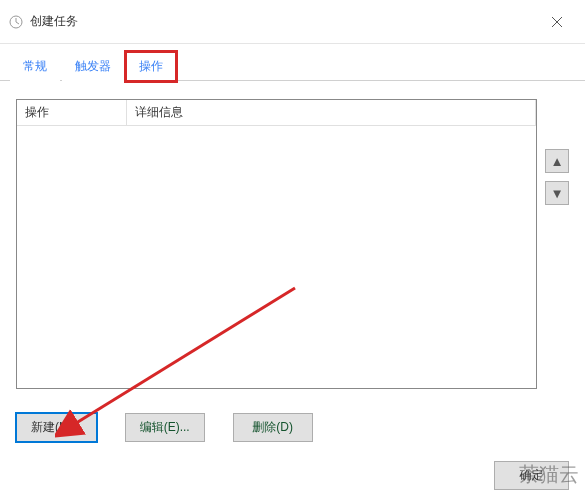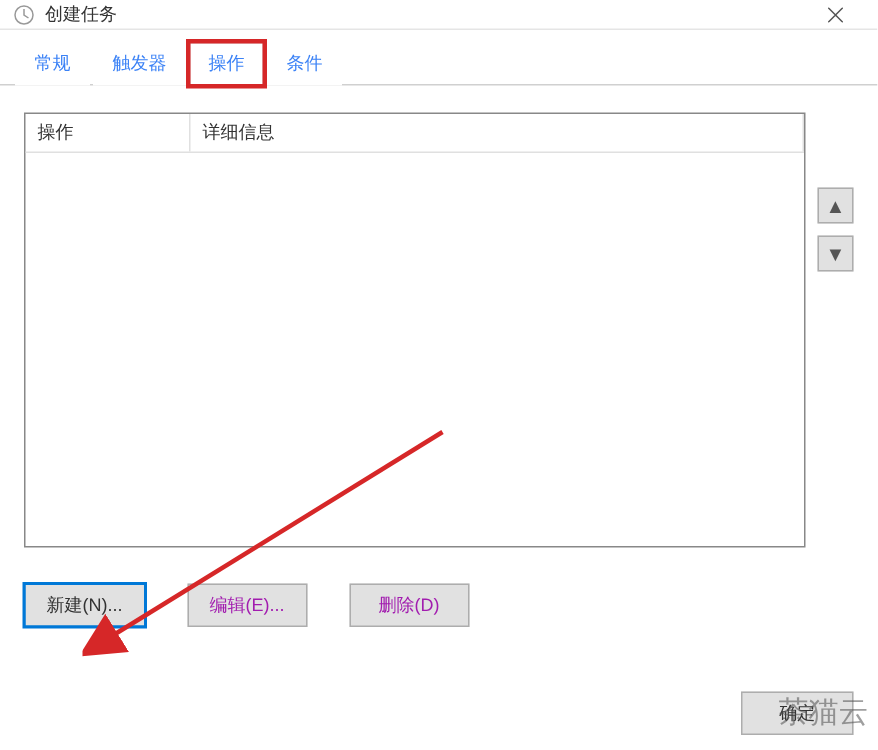--- a/index.html
+++ b/index.html
@@ -1,18 +1,18 @@
 <!DOCTYPE html>
 <html><head>
   <meta charset="utf-8">
   <style>
     * { box-sizing: border-box; margin: 0; padding: 0; }
     body { font-family: "Microsoft YaHei", "Segoe UI", sans-serif; font-size: 12px; background: #fff; width: 585px; height: 500px; position: relative; overflow: hidden; }
     
-    .titlebar { height: 20px; display: flex; align-items: center; padding: 0 8px; border-bottom: 1px solid #e5e5e5; background: #fff; }
+    .titlebar { height: 44px; display: flex; align-items: center; padding: 0 8px; border-bottom: 1px solid #e5e5e5; background: #fff; }
     .titlebar .icon { width: 16px; height: 16px; margin-right: 6px; display: flex; align-items: center; justify-content: center; color: #888; }
     .titlebar .title { flex: 1; color: #333; font-size: 12px; }
     .titlebar .close { width: 40px; height: 32px; display: flex; align-items: center; justify-content: center; color: #555; cursor: pointer; }
     
     .tabs { display: flex; border-bottom: 1px solid #d0d0d0; padding: 4px 10px 0 10px; margin-top: 3px; }
     .tab { padding: 5px 12px; border: 1px solid transparent; border-bottom: none; cursor: pointer; color: #3b82f6; background: #fff; margin-right: 2px; position: relative; top: 1px; }
     .tab.active { border-color: #d0d0d0; background: #fff; border-bottom: 1px solid #fff; }
     .tab.highlighted { outline: 3px solid #d62728; outline-offset: -1px; }
     
     .content { padding: 18px 16px 10px 16px; }
@@ -24,21 +24,21 @@
     .th { padding: 4px 8px; border-right: 1px solid #e0e0e0; color: #333; }
     .th.col1 { width: 110px; }
     .th.col2 { flex: 1; }
     .table-body { height: 260px; overflow: auto; position: relative; }
     
     .side-buttons { display: flex; flex-direction: column; gap: 8px; padding-top: 50px; }
     .side-btn { width: 24px; height: 24px; border: 1px solid #adadad; background: #e1e1e1; display: flex; align-items: center; justify-content: center; cursor: pointer; color: #555; }
     
     .action-buttons { display: flex; gap: 28px; padding: 14px 16px 0 16px; }
     .btn { min-width: 80px; padding: 5px 14px; border: 1px solid #adadad; background: #e1e1e1; cursor: pointer; color: #333; font-family: inherit; font-size: 12px; }
-    .btn:disabled { color: #a21caf; cursor: default; }
+    .btn:disabled { color: #14532d; cursor: default; }
     .btn.focused { outline: 2px solid #0078d7; outline-offset: -1px; border-color: #0078d7; }
     
     .footer { position: absolute; bottom: 10px; right: 16px; display: flex; gap: 10px; align-items: center; }
     .footer .btn { min-width: 75px; }
     .watermark { position: absolute; bottom: 12px; right: 6px; font-size: 20px; color: rgba(80,80,80,0.55); font-weight: 400; pointer-events: none; }
     
     .arrow-annotation { position: absolute; pointer-events: none; z-index: 50; }
   </style>
 </head>
 <body>
@@ -55,21 +55,20 @@
     <svg width="10" height="10" viewBox="0 0 10 10">
         <path d="M0 0 L10 10 M10 0 L0 10" stroke="currentColor" stroke-width="1"></path>
       </svg>
   </div>
 </div>
 
 <div class="tabs">
   <div class="tab">常规</div>
   <div class="tab">触发器</div>
   <div class="tab active highlighted">操作</div>
-  <div class="tab">条件</div>
 </div>
 
 <div class="content">
 
   <div class="table-wrap">
     <div class="table">
       <div class="table-header">
         <div class="th col1">操作</div>
         <div class="th col2">详细信息</div>
       </div>

